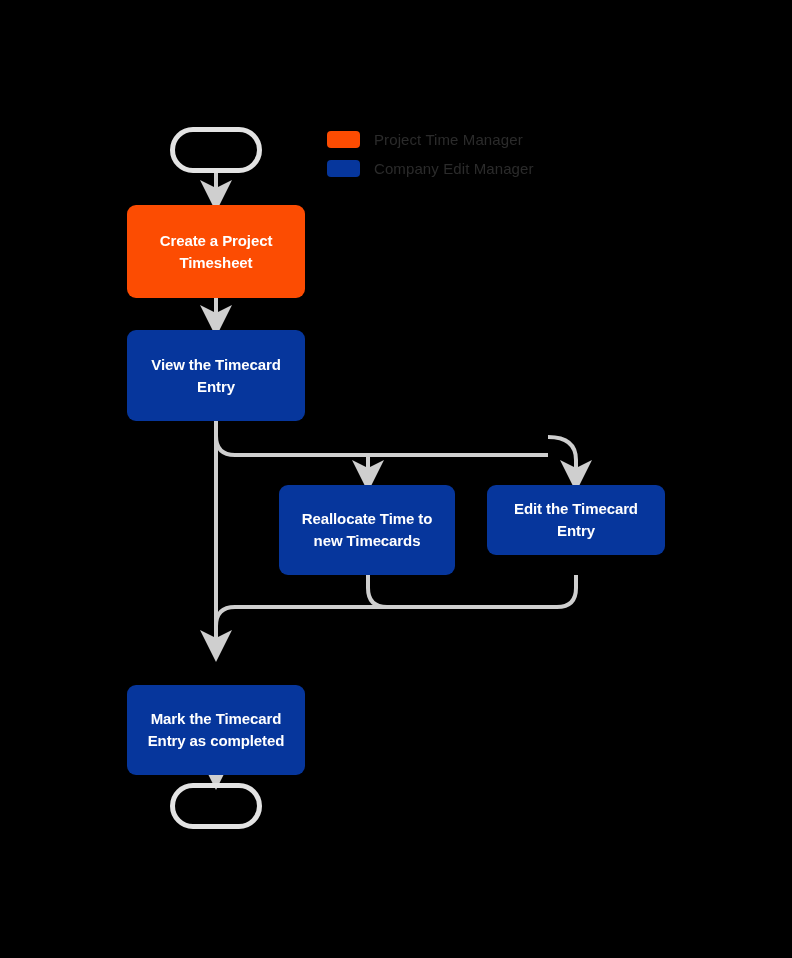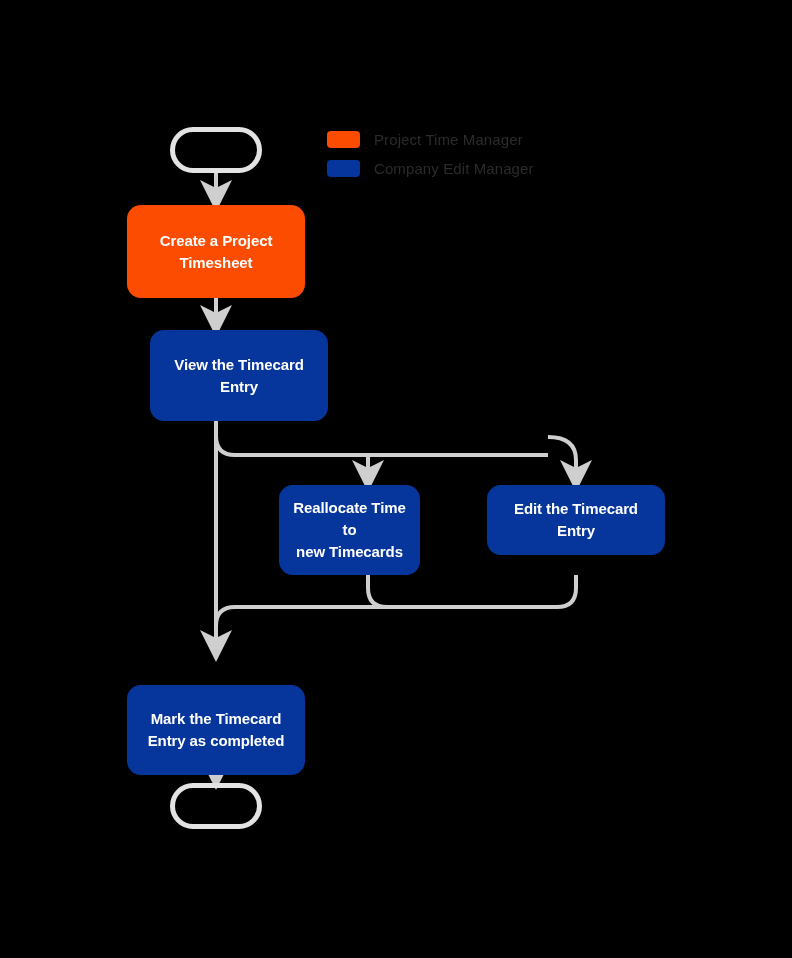--- a/index.html
+++ b/index.html
@@ -28,21 +28,21 @@
     height: 958px;
     pointer-events: none;
   }
   .node {
     position: absolute;
     box-sizing: border-box;
     display: flex;
     align-items: center;
     justify-content: center;
     text-align: center;
-    border-radius: 14px;
+    border-radius: 9px;
     color: #ffffff;
     font-size: 15px;
     font-weight: bold;
     line-height: 1.45;
     letter-spacing: -0.1px;
     padding: 6px 12px;
   }
   .node-label {
     display: block;
     white-space: pre-line;
@@ -116,26 +116,26 @@
     </g>
   </svg>
 
   <div class="terminal" style="left:170px; top:127px; width:92px; height:46px;"></div>
 
   <div class="node" style="left:127px; top:205px; width:178px; height:93px; background:#fc4c02;">
     <span class="node-label">Create a Project
 Timesheet</span>
   </div>
 
-  <div class="node" style="left:127px; top:330px; width:178px; height:91px; background:#06369c;margin-left:23px;">
+  <div class="node" style="left:127px; top:330px; width:178px; height:91px; background:#06369c;">
     <span class="node-label">View the Timecard
 Entry</span>
   </div>
 
-  <div class="node" style="left:279px; top:485px; width:141px; height:90px; background:#06369c;">
+  <div class="node" style="left:279px; top:485px; width:176px; height:90px; background:#06369c;">
     <span class="node-label">Reallocate Time to
 new Timecards</span>
   </div>
 
   <div class="node" style="left:487px; top:485px; width:178px; height:70px; background:#06369c;">
     <span class="node-label">Edit the Timecard
 Entry</span>
   </div>
 
   <div class="node" style="left:127px; top:685px; width:178px; height:90px; background:#06369c;">

